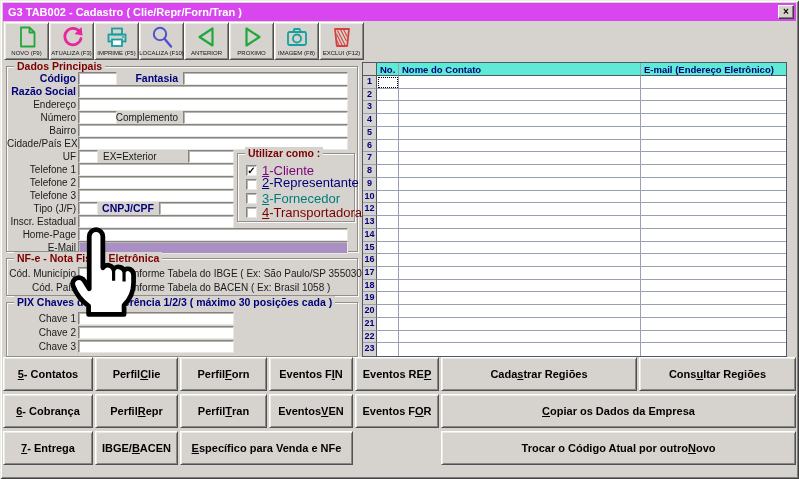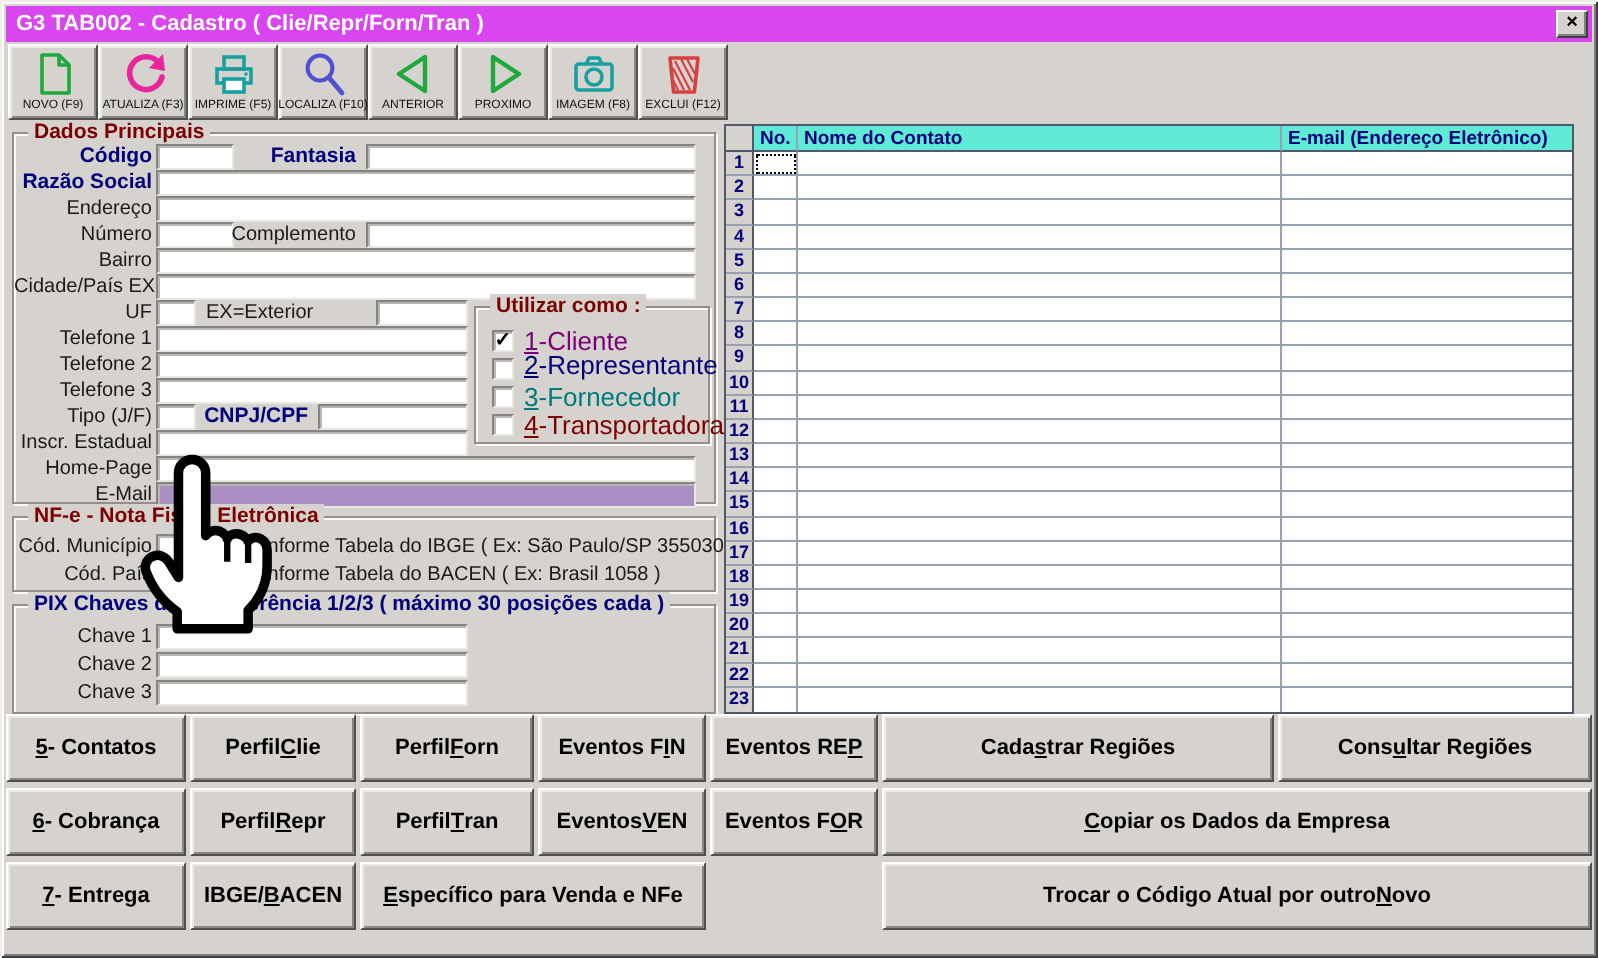--- a/index.html
+++ b/index.html
@@ -290,26 +290,20 @@
           <div class="gc nome"></div>
           <div class="gc email"></div>
         </div>
         <div class="grow">
           <div class="gc ind">10</div>
           <div class="gc no"></div>
           <div class="gc nome"></div>
           <div class="gc email"></div>
         </div>
         <div class="grow">
-          <div class="gc ind">11</div>
-          <div class="gc no"></div>
-          <div class="gc nome"></div>
-          <div class="gc email"></div>
-        </div>
-        <div class="grow">
           <div class="gc ind">12</div>
           <div class="gc no"></div>
           <div class="gc nome"></div>
           <div class="gc email"></div>
         </div>
         <div class="grow">
           <div class="gc ind">13</div>
           <div class="gc no"></div>
           <div class="gc nome"></div>
           <div class="gc email"></div>

